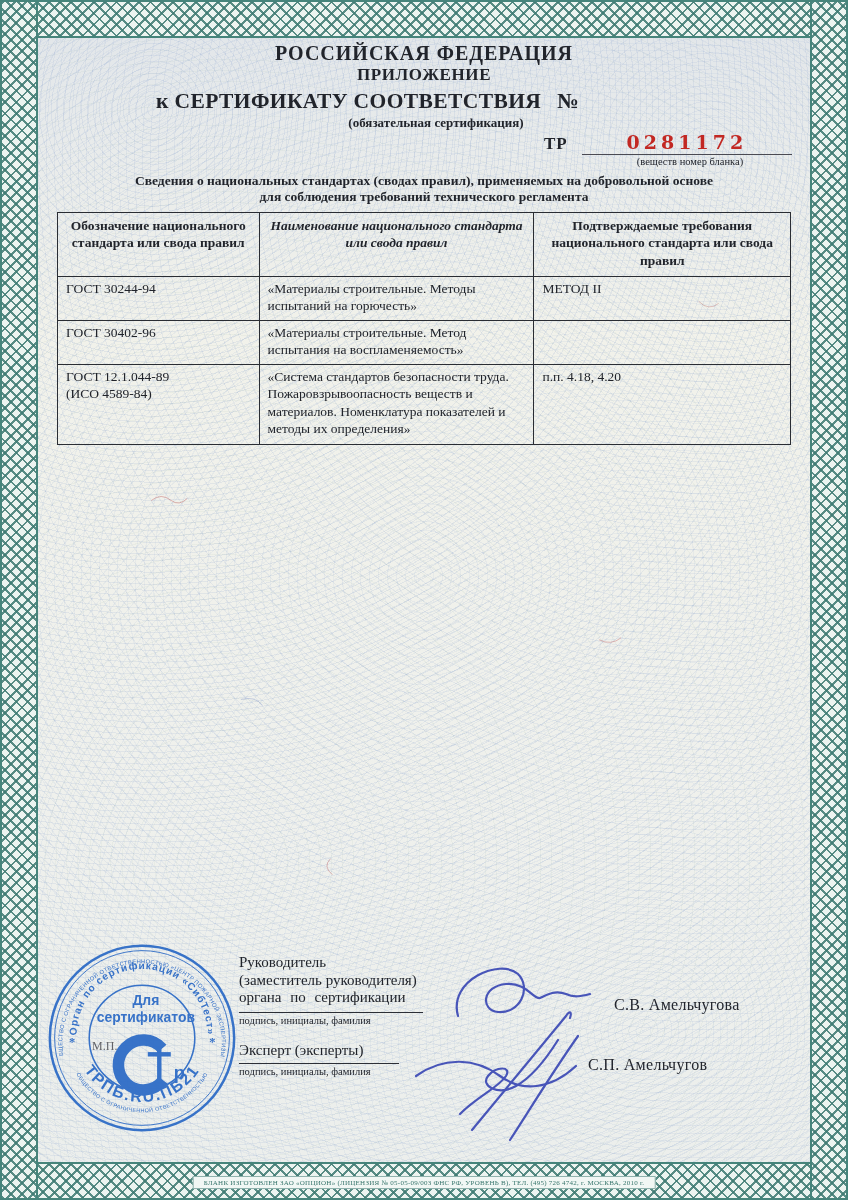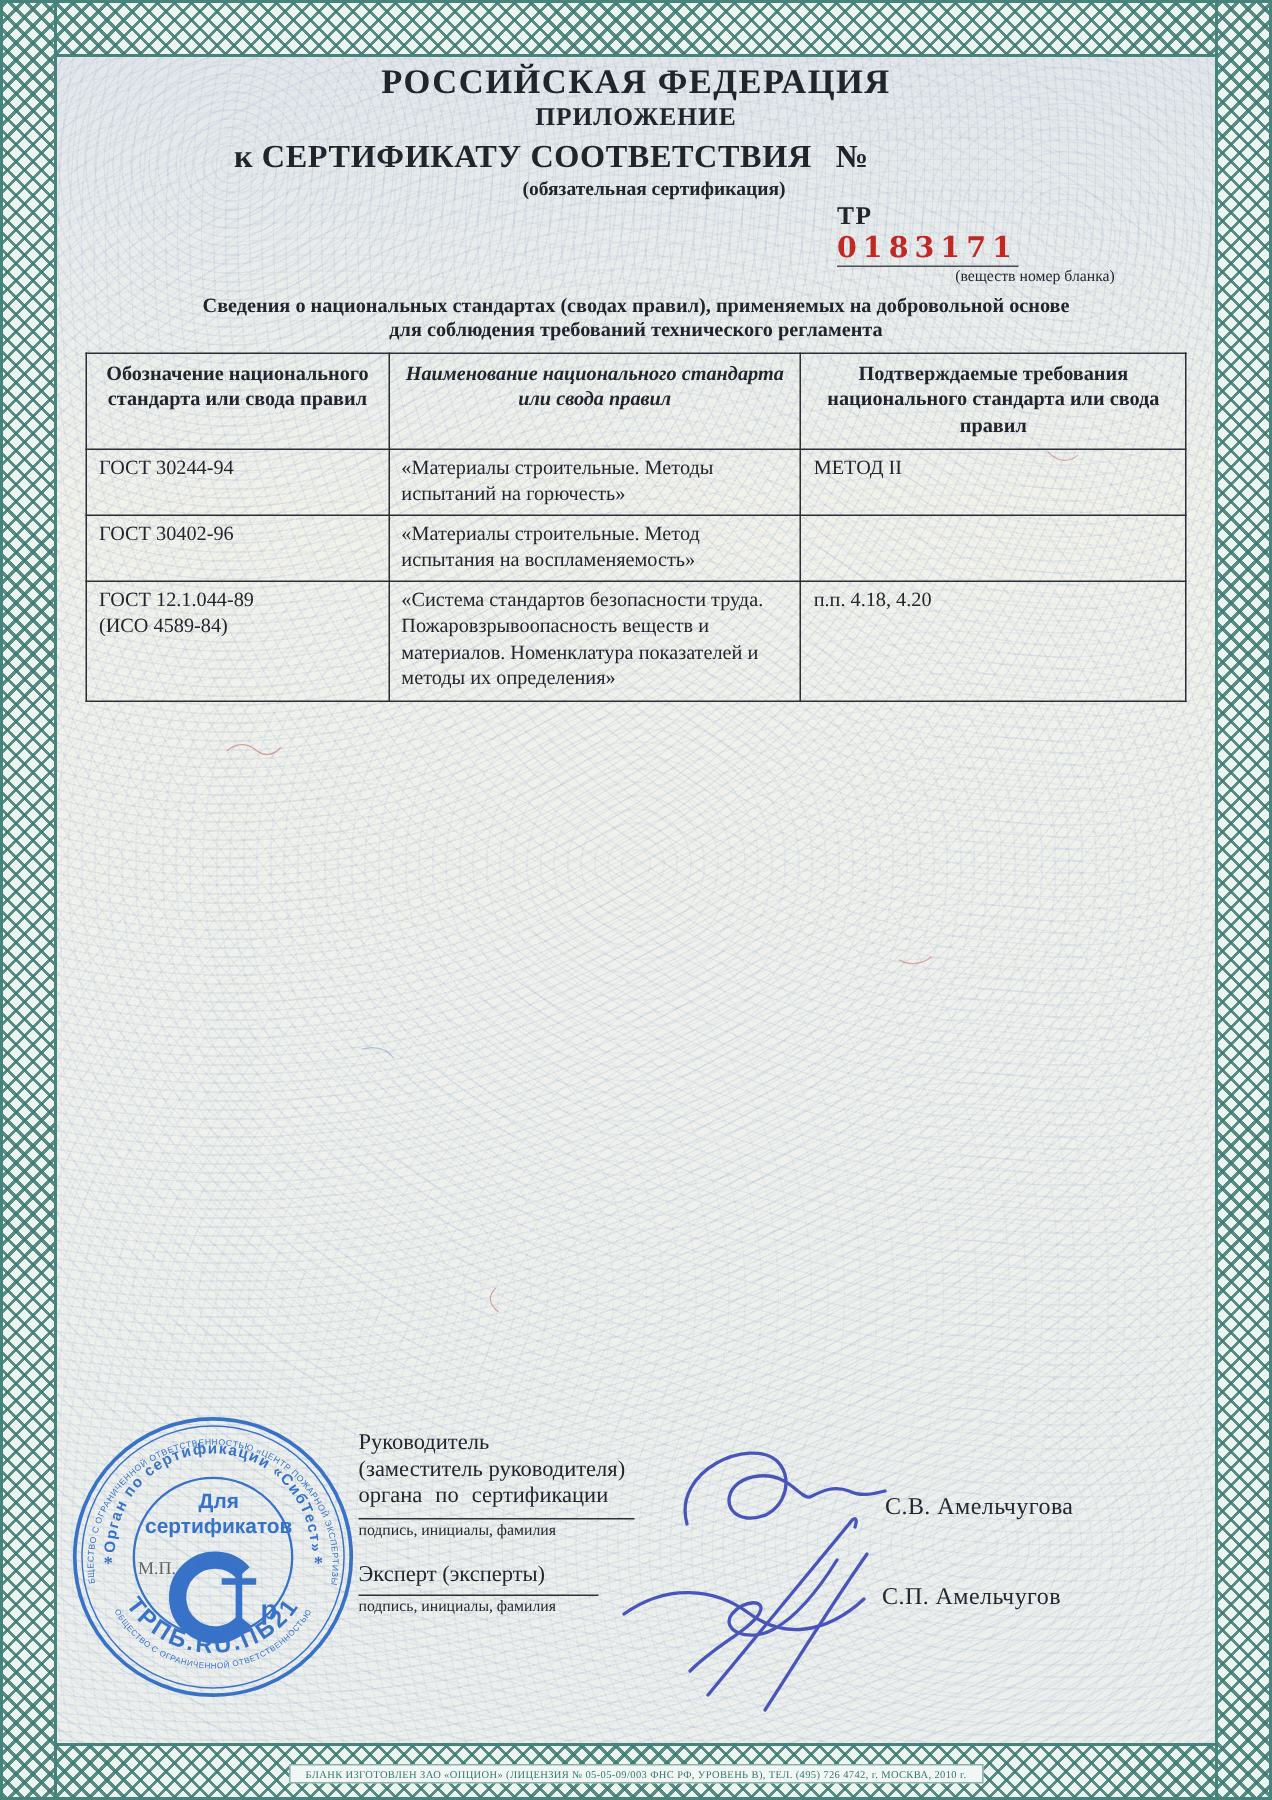--- a/index.html
+++ b/index.html
@@ -22,30 +22,30 @@
       repeating-linear-gradient(45deg,  rgba(62,122,114,0.85) 0 2px, rgba(0,0,0,0) 2px 8px),
       repeating-linear-gradient(135deg, rgba(62,122,114,0.85) 0 2px, rgba(0,0,0,0) 2px 8px);
   }
   .bstrip.top   {left:0;right:0;top:0;height:34px;border-bottom:2px solid #46847b;}
   .bstrip.bottom{left:0;right:0;bottom:0;height:34px;border-top:2px solid #46847b;}
   .bstrip.left  {top:0;bottom:0;left:0;width:34px;border-right:2px solid #46847b;}
   .bstrip.right {top:0;bottom:0;right:0;width:34px;border-left:2px solid #46847b;}
 
   .content{position:absolute; inset:36px; padding:2px 18px 0; box-sizing:border-box;}
 
-  .title{margin-top:2px; text-align:center; font-size:23px; font-weight:bold; letter-spacing:1px;}
+  .title{margin-top:2px; text-align:center; font-size:20px; font-weight:bold; letter-spacing:1px;}
   .appendix{margin-top:0; text-align:center; font-size:17px; font-weight:bold; letter-spacing:.6px;}
   .cert-line{margin-top:4px; padding-left:100px; display:flex; align-items:flex-end; white-space:nowrap;}
   .cert-prefix{font-size:21.5px; font-weight:bold; letter-spacing:.4px;}
   .numsign{font-size:21.5px; font-weight:bold; margin-left:16px;}
   .cert-number-box{display:inline-block; min-width:182px; margin-left:12px; border-bottom:1.6px solid #4a4a52; text-align:center; padding:0 4px 2px;}
   .cert-number{font-size:17px; letter-spacing:.4px; color:#2a2d38;}
   .cert-kind{margin-top:1px; width:560px; margin-left:100px; text-align:center; font-size:13px; font-weight:bold;}
   .tr-block{margin-left:auto; width:248px; margin-top:0;}
-  .tr-row{display:flex; align-items:baseline;flex-direction:column;}
+  .tr-row{display:flex; align-items:baseline;}
   .tr-label{font-size:17px; font-weight:bold; letter-spacing:1px;}
   .tr-number-box{display:inline-block; flex:1; margin-left:14px; border-bottom:1.4px solid #4a4a52; text-align:center; padding-bottom:1px;}
   .tr-number{font-family:"DejaVu Serif", serif; font-weight:bold; font-size:19px; letter-spacing:4px; color:#c22823;}
   .tr-sub{font-size:10.5px; text-align:center; margin-left:44px; margin-top:1px; color:#23262e;}
   .intro{width:600px; margin:6px auto 0; text-align:center; font-size:13.5px; font-weight:bold; line-height:1.22;}
 
   table.std{border-collapse:collapse; width:calc(100% - 2px); margin:6px 0 0 1px; font-size:13.5px; line-height:1.3;}
   table.std th, table.std td{border:1.4px solid #2a2d33; vertical-align:top; padding:3px 8px 5px;}
   table.std th{font-weight:bold; text-align:center; padding:4px 10px 6px;}
   .c1{width:27.5%;} .c2{width:37.5%;font-style:italic;} .c3{width:35%;}
@@ -57,21 +57,21 @@
   .roles{position:absolute; left:201px; top:16px; font-size:15px; line-height:1.17;}
   .role3{word-spacing:5px;}
   .rule{border-top:1.4px solid #2c2f36; height:0;}
   .rule.head{position:absolute; left:201px; top:74px; width:184px;}
   .sub{position:absolute; font-size:10.5px; color:#23262e;}
   .sub.head{left:201px; top:77px;}
   .expert{position:absolute; left:201px; top:104px; font-size:15px;}
   .rule.exp{position:absolute; left:201px; top:125px; width:160px;}
   .sub.exp{left:201px; top:128px;}
   .name{position:absolute; font-size:16px; letter-spacing:.3px; color:#23262e; white-space:nowrap;}
-  .name.head{left:552px; top:58px;}
+  .name.head{left:576px; top:58px;}
   .name.exp{left:550px; top:118px;}
   .sig-svg{position:absolute; left:372px; top:4px; width:250px; height:216px; pointer-events:none;}
 
   .fine-print{position:absolute; left:50%; bottom:9px; transform:translateX(-50%);
     font-size:7px; letter-spacing:.25px; white-space:nowrap; color:#37756c;
     background:#f1f7f4; border:1px solid rgba(62,122,114,.55); padding:1.5px 10px;}
 
   .fibers{position:absolute; inset:0; width:100%; height:100%; pointer-events:none;}
 </style>
 </head>
@@ -100,21 +100,21 @@
     <div class="cert-line">
       <span class="cert-prefix">к СЕРТИФИКАТУ СООТВЕТСТВИЯ</span>
       <span class="numsign">№</span>
     </div>
     <div class="cert-kind">(обязательная сертификация)</div>
 
     <div class="tr-block">
       <div class="tr-row">
         <span class="tr-label">ТР</span>
         <span class="tr-number-box">
-          <span class="tr-number">0183171</span>
+          <span class="tr-number">0281172</span>
         </span>
       </div>
       <div class="tr-sub">(веществ номер бланка)</div>
     </div>
 
     <p class="intro">Сведения о национальных стандартах (сводах правил), применяемых на добровольной основе для соблюдения требований технического регламента</p>
 
     <table class="std">
       <thead>
         <tr class="hrow">

